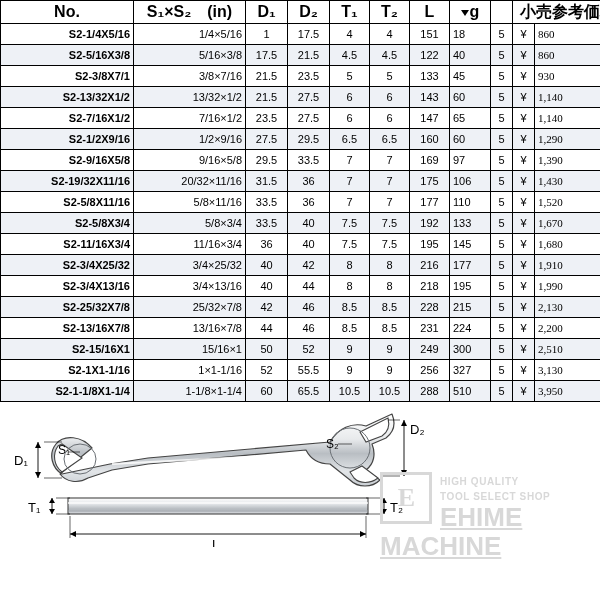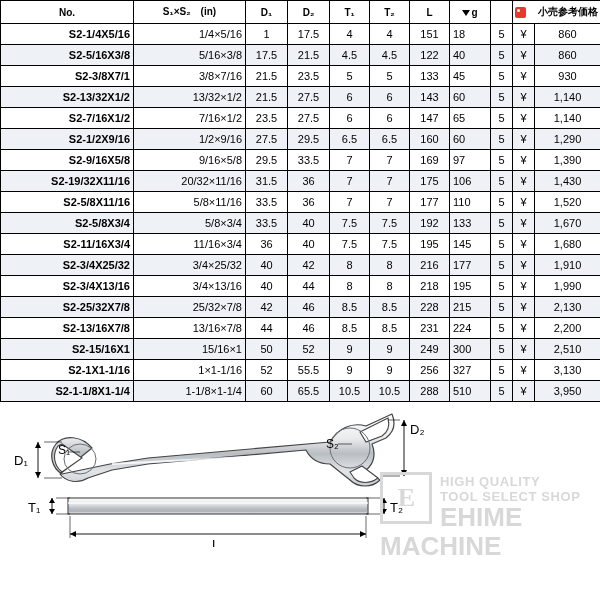--- a/index.html
+++ b/index.html
@@ -25,32 +25,32 @@
     border: 1px solid #000;
     font-size: 11px;
     height: 21px;
     padding: 0 3px;
     white-space: nowrap;
     overflow: hidden;
   }
   table.spec thead th {
     background: #ffffff;
     font-weight: bold;
-    font-size: 10px;
+    font-size: 16px;
     text-align: center;
     height: 23px;
   }
   th.c-no, td.c-no { text-align: right; font-weight: bold; font-size: 11.5px; }
   th.c-s1s2 { text-align: center; }
   td.c-s1s2 { text-align: right; padding-right: 5px; }
   td.c-num { text-align: center; }
   td.c-g { padding-right: 5px; }
   td.c-pk { text-align: center; }
   td.c-yen { text-align: center; font-size: 11px; }
-  td.c-price { text-align: center; padding-right: 6px; }
+  td.c-price { text-align: left; padding-right: 6px; font-family: Liberation Serif, serif; }
   tr.alt td { background: #eef1f6; }
   th.hdr-price {
     background: #dde6f2;
     font-size: 10.5px;
   }
   .hdr-price-inner { display: flex; align-items: center; justify-content: center; gap: 12px; }
   .tag-icon {
     display: inline-block;
     width: 11px; height: 11px;
     background: #e8372c;
@@ -107,34 +107,35 @@
     left: 0; right: 0; top: 50%;
     transform: translateY(-50%);
     text-align: center;
     font-size: 26px;
     font-weight: bold;
     color: #d8d8d8;
     font-family: "Liberation Serif", serif;
     letter-spacing: -1px;
   }
   .logo-small {
-    font-size: 13px;
+    font-size: 10px;
     font-weight: bold;
     letter-spacing: 0.6px;
     line-height: 11px;
     color: #d8d8d8;
     padding-top: 4px;
   }
   .logo-big {
     font-size: 26px;
     font-weight: bold;
     letter-spacing: 0px;
     line-height: 27px;
     color: #d8d8d8;
     margin-top: 2px;
+    text-decoration: underline;
   }
 </style>
 </head>
 <body>
 
 <div id="page">
 
   <table class="spec">
     <colgroup>
       <col style="width:133px">

